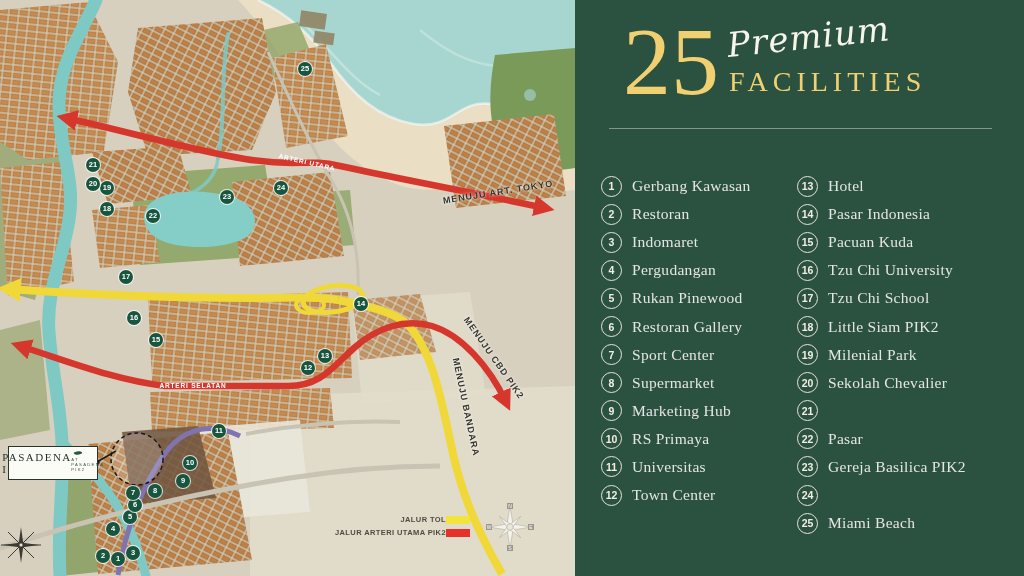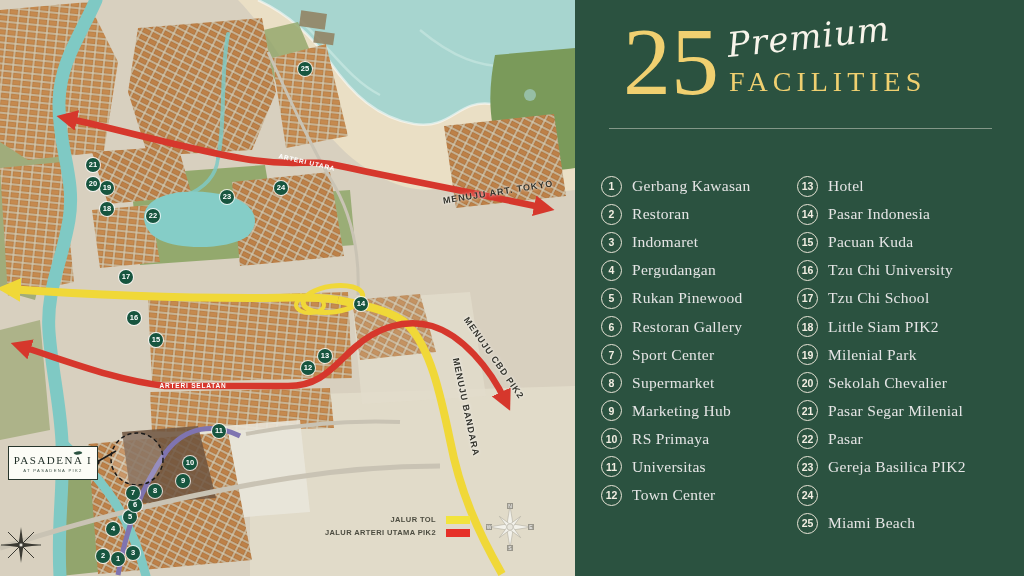--- a/index.html
+++ b/index.html
@@ -10,25 +10,25 @@
   .map svg.base{position:absolute;left:0;top:0;}
   .marker{position:absolute;width:14px;height:14px;margin:-7px 0 0 -7px;border-radius:50%;
           background:#17553f;color:#fff;font:700 7.5px/14px "Liberation Sans",sans-serif;
           text-align:center;box-shadow:0 0 0 1px rgba(255,255,255,.78);z-index:6;}
   .mlabel{position:absolute;font:700 9px "Liberation Sans",sans-serif;color:#33332b;
           letter-spacing:1px;white-space:nowrap;z-index:5;
           text-shadow:0 0 2px rgba(255,255,255,.85),0 0 4px rgba(255,255,255,.6);}
   .rlabel{position:absolute;font:700 6.5px "Liberation Sans",sans-serif;color:#fff;
           letter-spacing:.8px;white-space:nowrap;z-index:5;}
   .legend{position:absolute;left:318px;top:513px;width:152px;z-index:6;}
-  .legend-row{display:flex;align-items:center;justify-content:flex-end;gap:10px;height:13px;}
+  .legend-row{display:flex;align-items:center;justify-content:flex-end;height:13px;}
   .legend-label{font:700 7.5px "Liberation Sans",sans-serif;color:#4c4c40;letter-spacing:.4px;}
   .legend-swatch{width:24px;height:8px;display:inline-block;}
   .project-box{position:absolute;left:8px;top:446px;width:88px;height:32px;background:#fcfcf6;
-               border:1.6px solid #27352c;z-index:7;display:flex;flex-direction:column;
+               border:1.6px solid #27352c;z-index:7;display:flex;flex-direction:row;
                align-items:center;justify-content:center;}
   .project-title{font:400 11px "Liberation Serif",serif;letter-spacing:1.5px;color:#1f2d26;}
   .project-subtitle{font:400 4.2px "Liberation Sans",sans-serif;letter-spacing:1.3px;color:#41544a;margin-top:2px;}
   .project-leaf{position:absolute;top:4px;right:15px;width:8px;height:4px;background:#2b5240;
                 border-radius:0 100% 20% 100%;transform:rotate(-22deg);}
   .compass{position:absolute;z-index:6;}
   
   .panel{position:relative;width:449px;height:576px;background:#2b5240;flex:1;}
   .panel-header{position:absolute;top:20px;left:48px;display:flex;align-items:flex-start;}
   .count{font:400 96px/0.88 "Liberation Serif",serif;color:#f0d070;}
@@ -330,21 +330,20 @@
           <div class="fac-row">
             <span class="fac-num">19</span>
             <span class="fac-label">Milenial Park</span>
           </div>
           <div class="fac-row">
             <span class="fac-num">20</span>
             <span class="fac-label">Sekolah Chevalier</span>
           </div>
           <div class="fac-row">
             <span class="fac-num">21</span>
-            <span class="fac-label">Pasar Segar Milenial</span>
           </div>
           <div class="fac-row">
             <span class="fac-num">22</span>
             <span class="fac-label">Pasar</span>
           </div>
           <div class="fac-row">
             <span class="fac-num">23</span>
             <span class="fac-label">Gereja Basilica PIK2</span>
           </div>
           <div class="fac-row">

